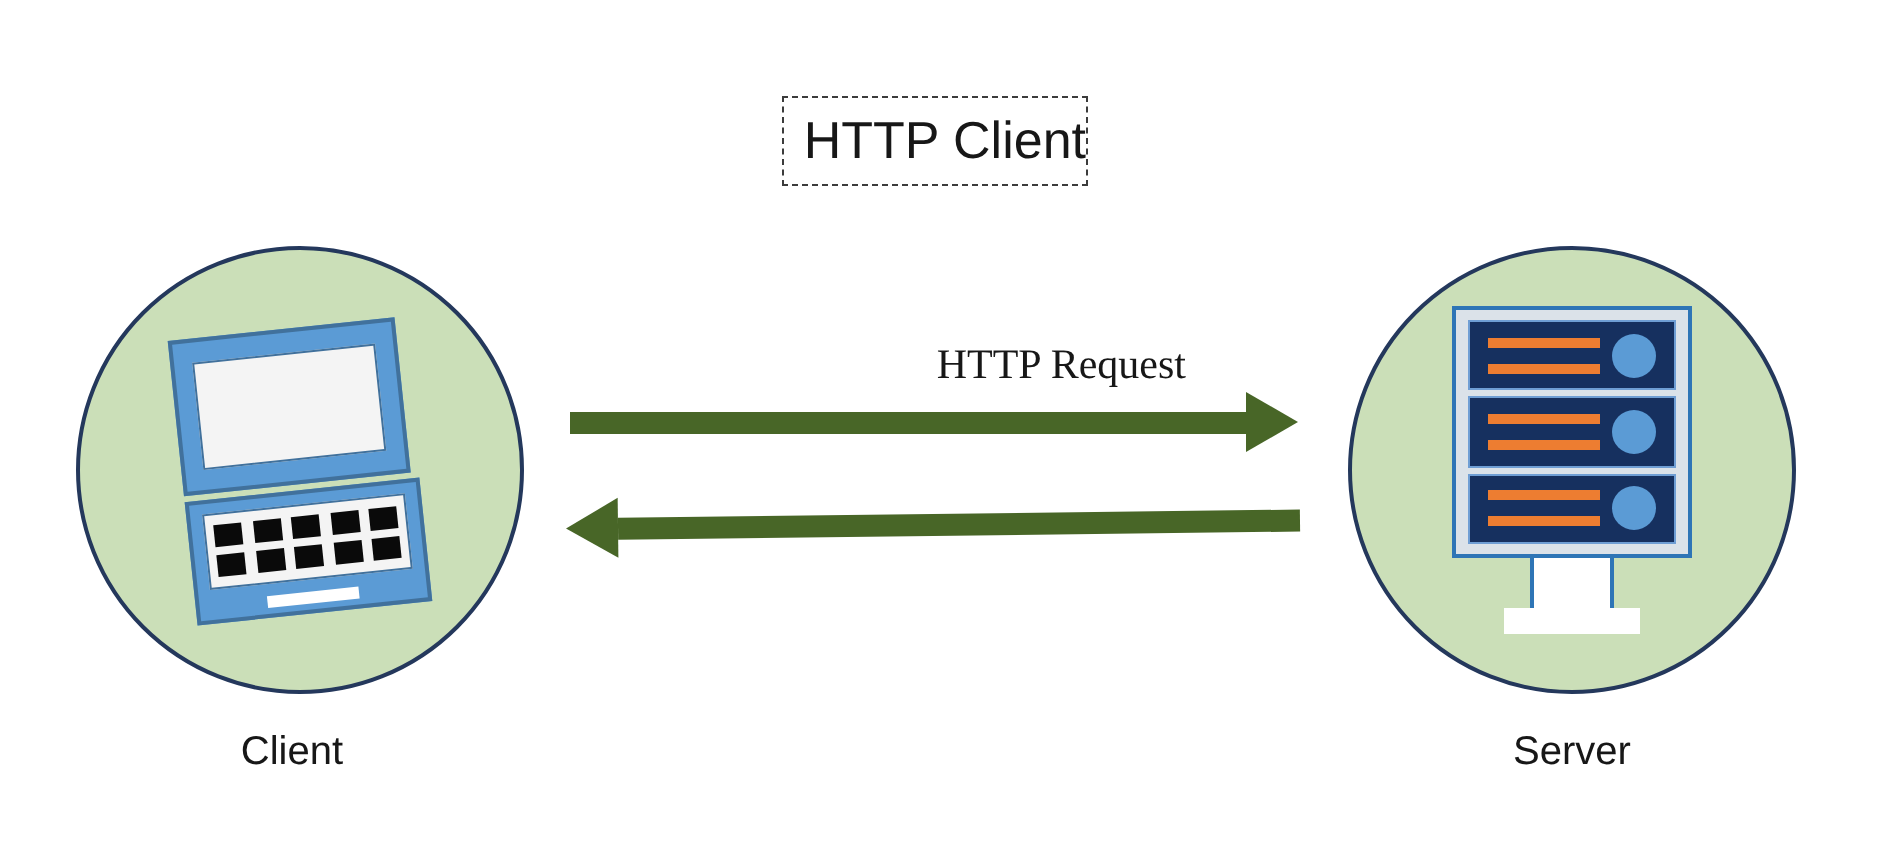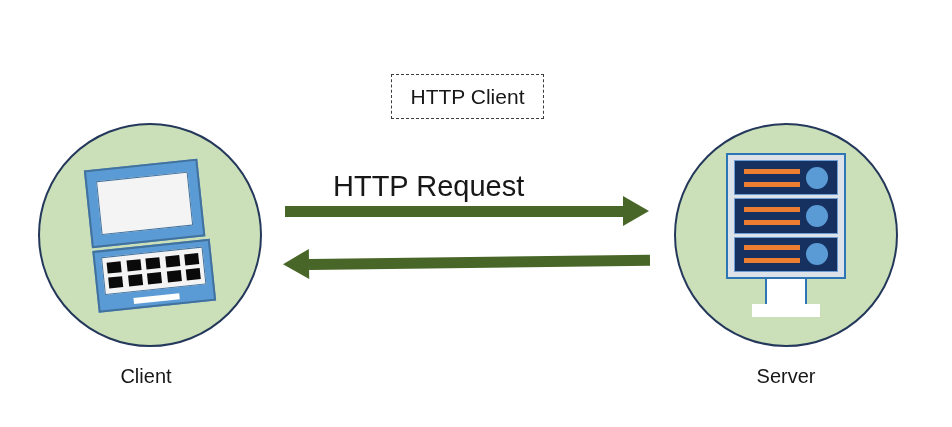--- a/index.html
+++ b/index.html
@@ -2,24 +2,24 @@
 <html style="--circle-fill: #cbdfb8; --circle-border: #24385c; --arrow-green: #486627; --laptop-blue: #5b9bd5; --laptop-border: #41719c; --screen-white: #f4f4f4; --server-frame: #dbe2e9; --server-border: #2e75b6; --rack-navy: #16305f; --bar-orange: #ed7d31; --dot-blue: #5b9bd5; --text-color: #171717;"><head>
 <meta charset="utf-8">
 <style>
   html,body{margin:0;padding:0;background:#ffffff;}
   .canvas{
     position:relative;width:952px;height:427px;background:#ffffff;
     font-family:"Liberation Sans", sans-serif;overflow:hidden;
   }
   
   .title-box{
-    position:absolute;left:391px;top:74px;width:153px;height:45px;
+    position:absolute;left:391px;top:48px;width:153px;height:45px;
     border:1.5px dashed #3c3c3c;box-sizing:border-box;
-    display:flex;align-items:center;justify-content:center;
-    font-size:21px;color:var(--text-color);
+    display:flex;align-items:center;justify-content:flex-end;
+    font-size:26px;color:var(--text-color);
   }
   
   .circle{
     position:absolute;width:224px;height:224px;border-radius:50%;
     background:var(--circle-fill);border:2px solid var(--circle-border);
     box-sizing:border-box;display:flex;align-items:center;justify-content:center;
   }
   .circle.client{left:38px;top:123px;}
   .circle.server{left:674px;top:123px;}
   
@@ -75,22 +75,22 @@
   .head-left{
     width:0;height:0;border-top:15px solid transparent;border-bottom:15px solid transparent;
     border-right:26px solid var(--arrow-green);
   }
   .arrow.request{left:285px;top:196px;}
   .arrow.request .shaft{width:338px;}
   .arrow.response{left:283px;top:247px;transform:rotate(-0.7deg);}
   .arrow.response .shaft{width:341px;}
   
   .flow-label{
-    position:absolute;width:260px;text-align:left;
-    font-size:29px;color:var(--text-color);
+    position:absolute;width:260px;text-align:right;
+    font-size:21px;color:var(--text-color);font-family:Liberation Serif, serif;
   }
   .flow-label.request{left:333px;top:170px;}
   .flow-label.response{left:333px;top:289px;}
   .node-label{
     position:absolute;width:160px;text-align:center;
     font-size:20px;color:var(--text-color);
   }
   .node-label.client{left:66px;top:365px;}
   .node-label.server{left:706px;top:365px;}
 </style>

